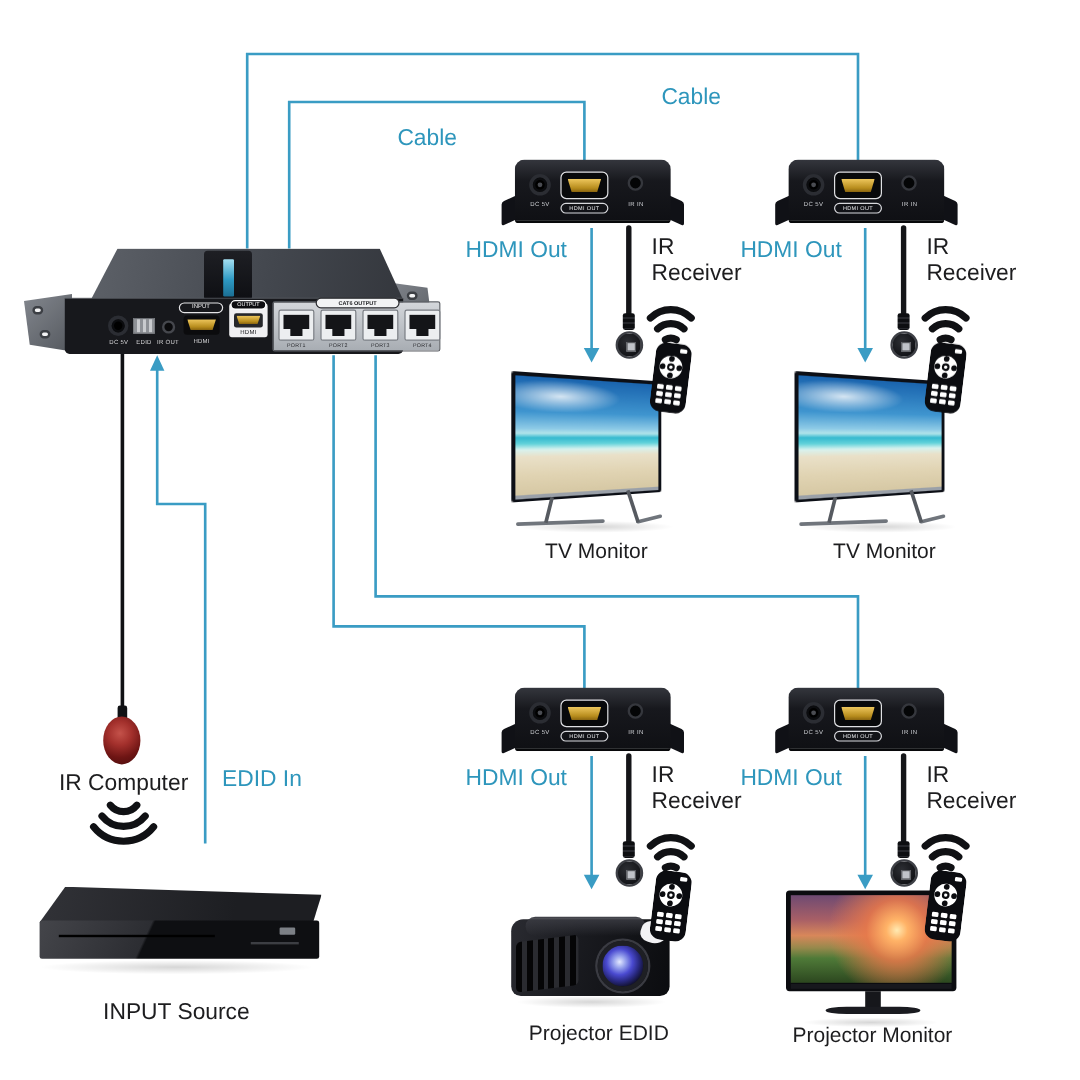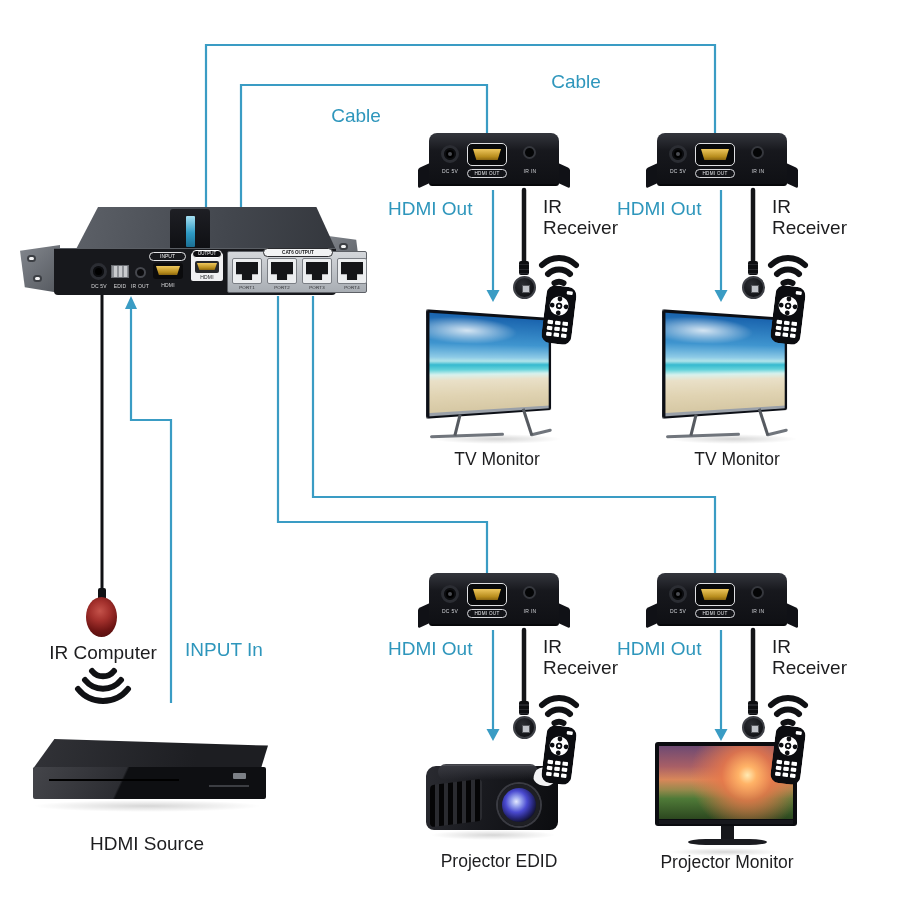--- a/index.html
+++ b/index.html
@@ -469,17 +469,17 @@
   <div class="lbl wrap" style="left:543px;top:196px;">IR Receiver</div>
   <div class="lbl wrap" style="left:772px;top:196px;">IR Receiver</div>
   <div class="lbl wrap" style="left:543px;top:636px;">IR Receiver</div>
   <div class="lbl wrap" style="left:772px;top:636px;">IR Receiver</div>
 
   <div class="lbl cap center" style="left:497px;top:449px;">TV Monitor</div>
   <div class="lbl cap center" style="left:737px;top:449px;">TV Monitor</div>
   <div class="lbl cap center" style="left:499px;top:851px;">Projector EDID</div>
   <div class="lbl cap center" style="left:727px;top:852px;">Projector Monitor</div>
 
-  <div class="lbl cyan" style="left:185px;top:639px;">INPUT In</div>
+  <div class="lbl cyan" style="left:185px;top:639px;">EDID In</div>
   <div class="lbl center" style="left:103px;top:642px;">IR Computer</div>
-  <div class="lbl center" style="left:147px;top:833px;">HDMI Source</div>
+  <div class="lbl center" style="left:147px;top:833px;">INPUT Source</div>
 
 </div>
 
 </body></html>

